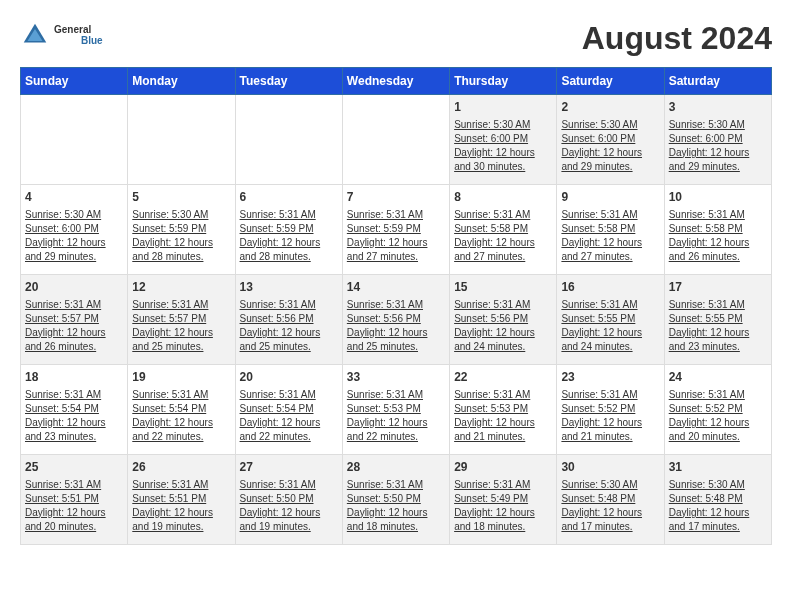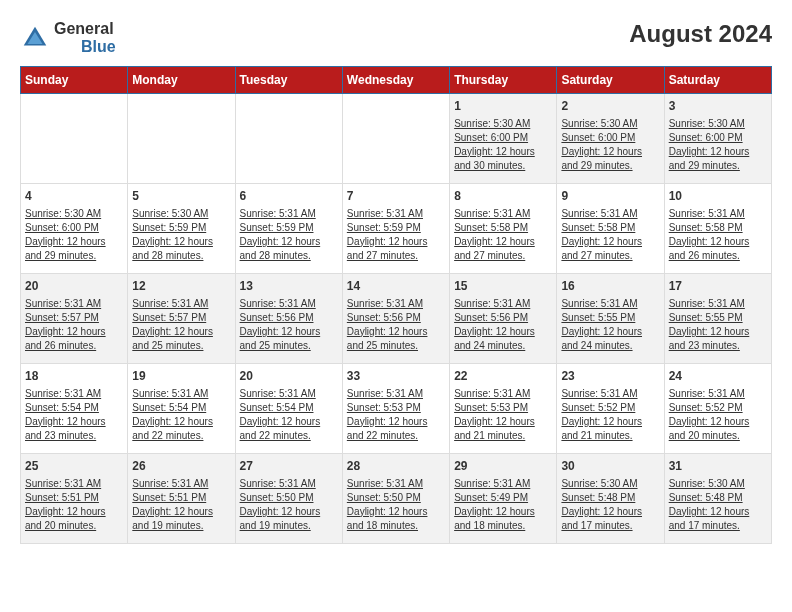--- a/index.html
+++ b/index.html
@@ -17,48 +17,48 @@
       margin-bottom: 10px;
     }
     .logo {
       display: flex;
       align-items: center;
       gap: 4px;
     }
     .logo-text {
       display: flex;
       flex-direction: column;
-      font-size: 16px;
+      font-size: 10px;
       font-weight: bold;
     }
     .logo-text .general { color: #333; }
     .logo-text .blue { color: #2e6da4; padding-left: 27px; }
     .logo-icon {
       width: 30px;
       height: 30px;
     }
     .title-block {
       text-align: right;
     }
     .main-title {
-      font-size: 24px;
+      font-size: 32px;
       font-weight: bold;
       color: #333;
     }
     .subtitle {
       font-size: 16px;
       color: #333;
     }
     table {
       width: 100%;
       border-collapse: collapse;
       font-size: 11px;
     }
     thead tr {
-      background-color: #b91c1c;
+      background-color: #1d4ed8;
       color: #fff;
     }
     thead th {
       padding: 6px 4px;
       text-align: left;
       font-weight: bold;
       font-size: 12px;
       border: 1px solid #2e6da4;
     }
     tbody tr {

